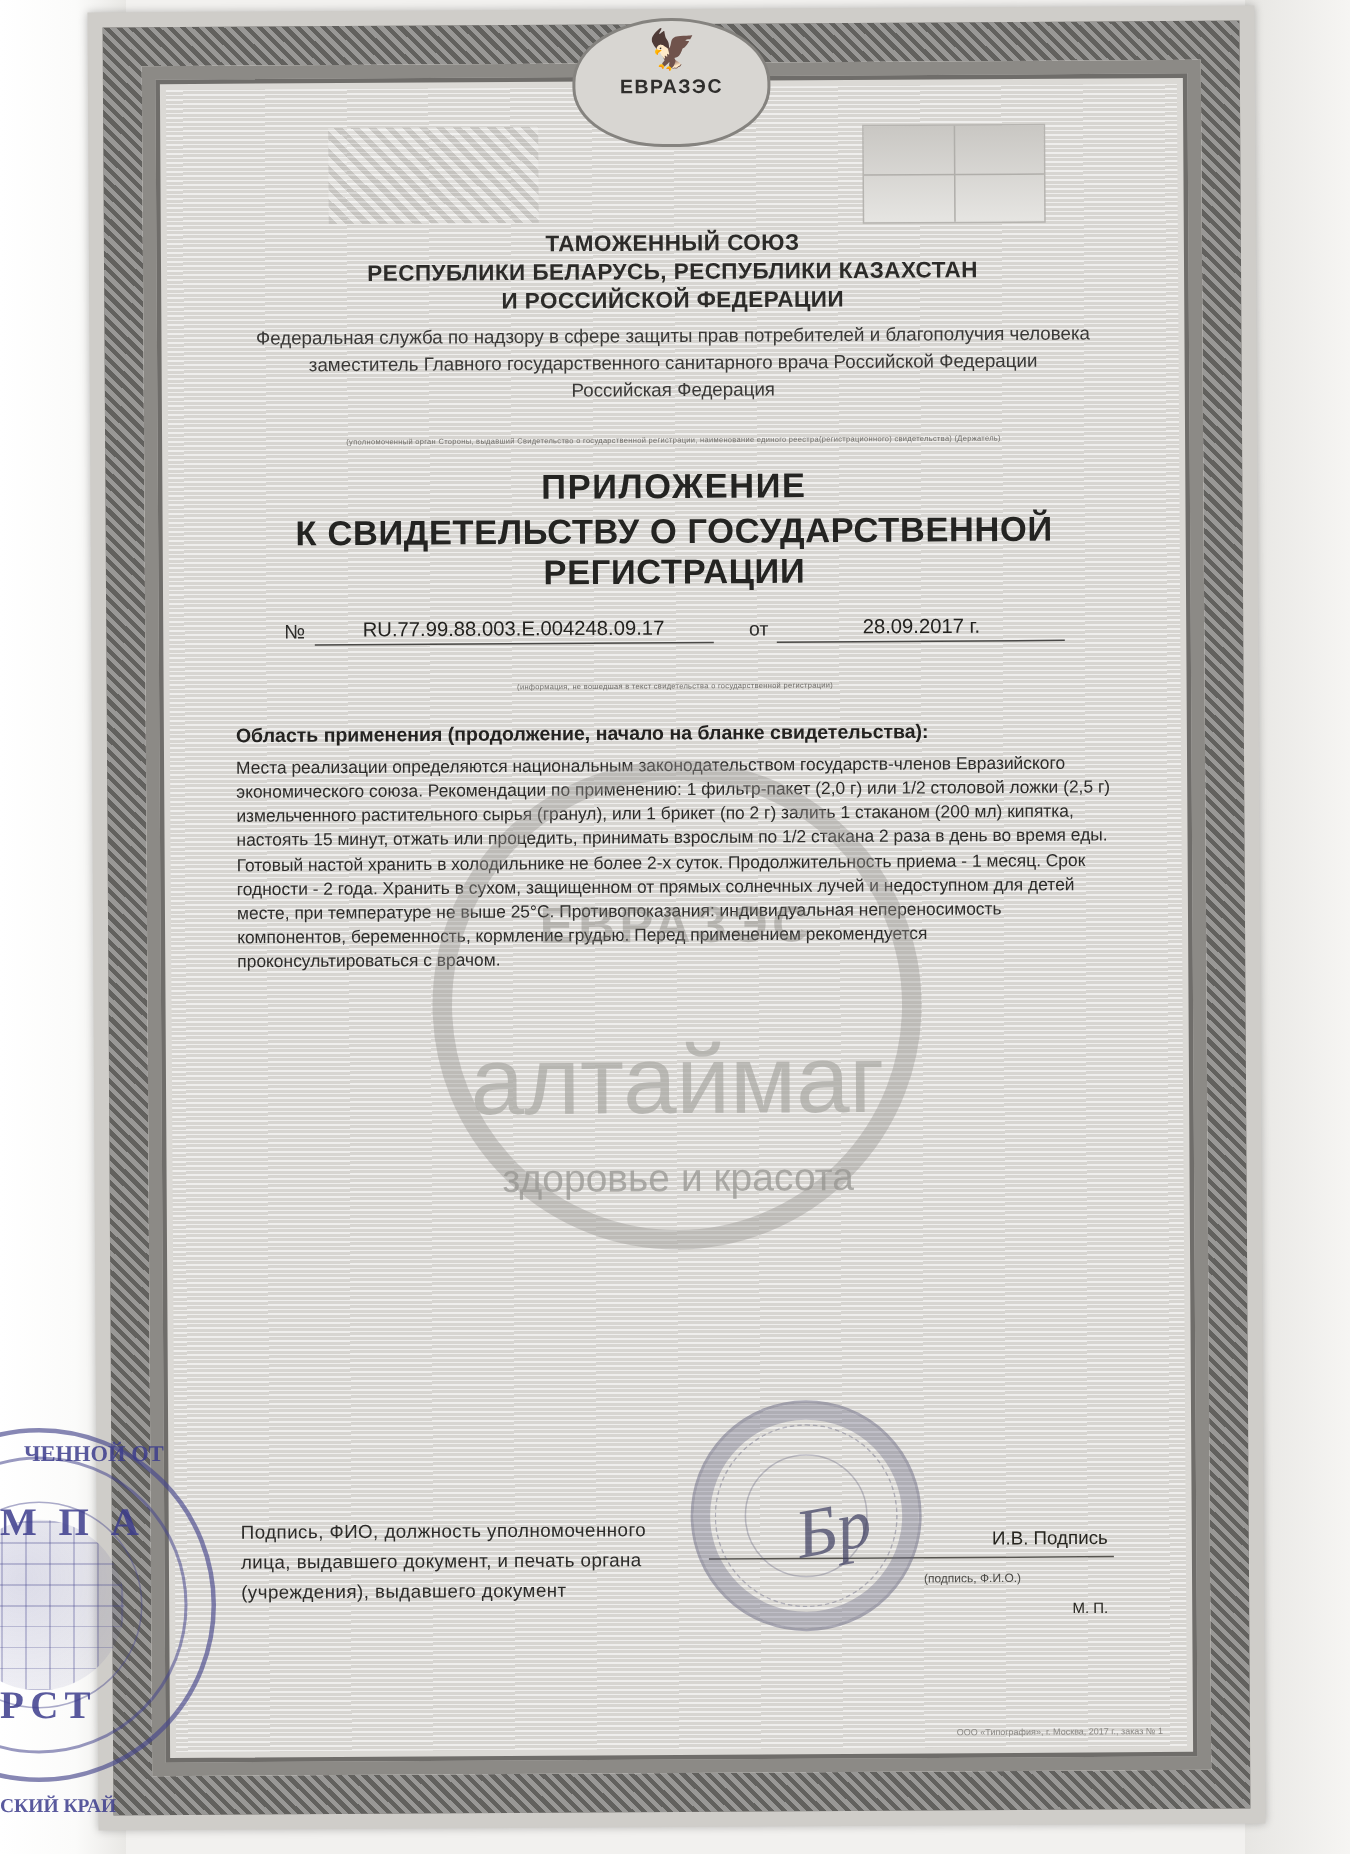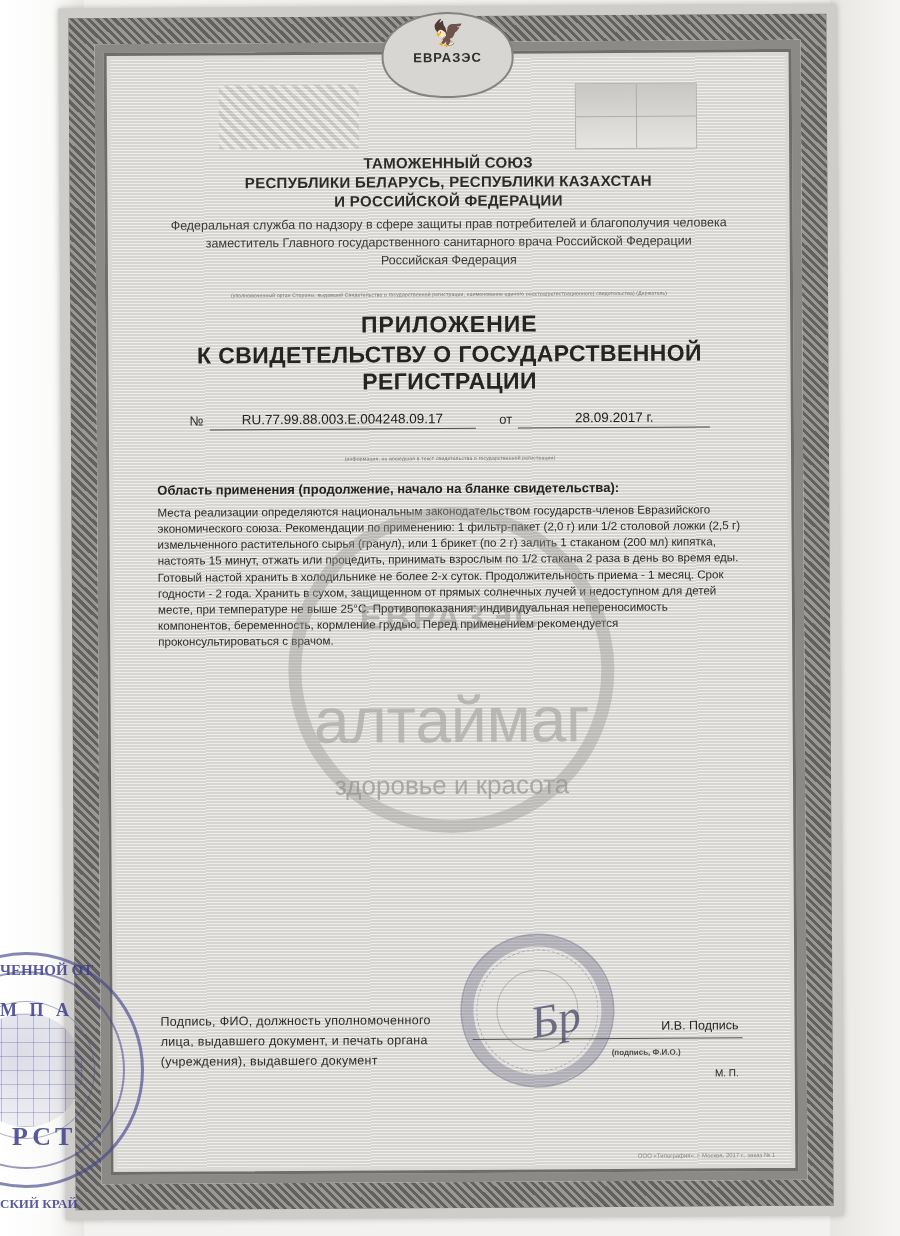--- a/index.html
+++ b/index.html
@@ -317,21 +317,20 @@
     bottom: 86px;
     font-size: 10px;
     color: #26251f;
   }
   .sig-caption {
     position: absolute;
     right: 110px;
     bottom: 108px;
     font-size: 8px;
     color: #4b4a46;
-    font-weight: bold;
   }
 
   
   #stamp {
     position: absolute;
     right: 176px;
     bottom: 78px;
     width: 150px; height: 150px;
     border-radius: 50%;
     border: 2px solid rgba(92,92,120,.55);
@@ -389,23 +388,23 @@
       repeating-linear-gradient(90deg, rgba(70,70,140,.28) 0 1px, transparent 1px 16px);
   }
   .bl-txt {
     position: absolute;
     color: rgba(60,60,140,.85);
     font-weight: bold;
     font-family: "Liberation Serif", serif;
     z-index: 9;
     white-space: nowrap;
   }
-  #bl-t1 { left: 0px;  top: 962px;  font-size: 15px; }
-  #bl-t2 { left: 0px;  top: 1000px; font-size: 18px; letter-spacing: 4px; text-align: center; }
-  #bl-t3 { left: 12px;  top: 1122px; font-size: 26px; letter-spacing: 4px; }
+  #bl-t1 { left: 16px;  top: 962px;  font-size: 15px; }
+  #bl-t2 { left: 0px;  top: 1000px; font-size: 26px; letter-spacing: 4px; text-align: center; }
+  #bl-t3 { left: 0px;  top: 1122px; font-size: 26px; letter-spacing: 4px; }
   #bl-t4 { left: 0px;  top: 1196px; font-size: 13px; }
 
   
   #footnote {
     position: absolute;
     right: 16px;
     bottom: 6px;
     font-size: 6px;
     color: #8a8884;
     white-space: nowrap;

